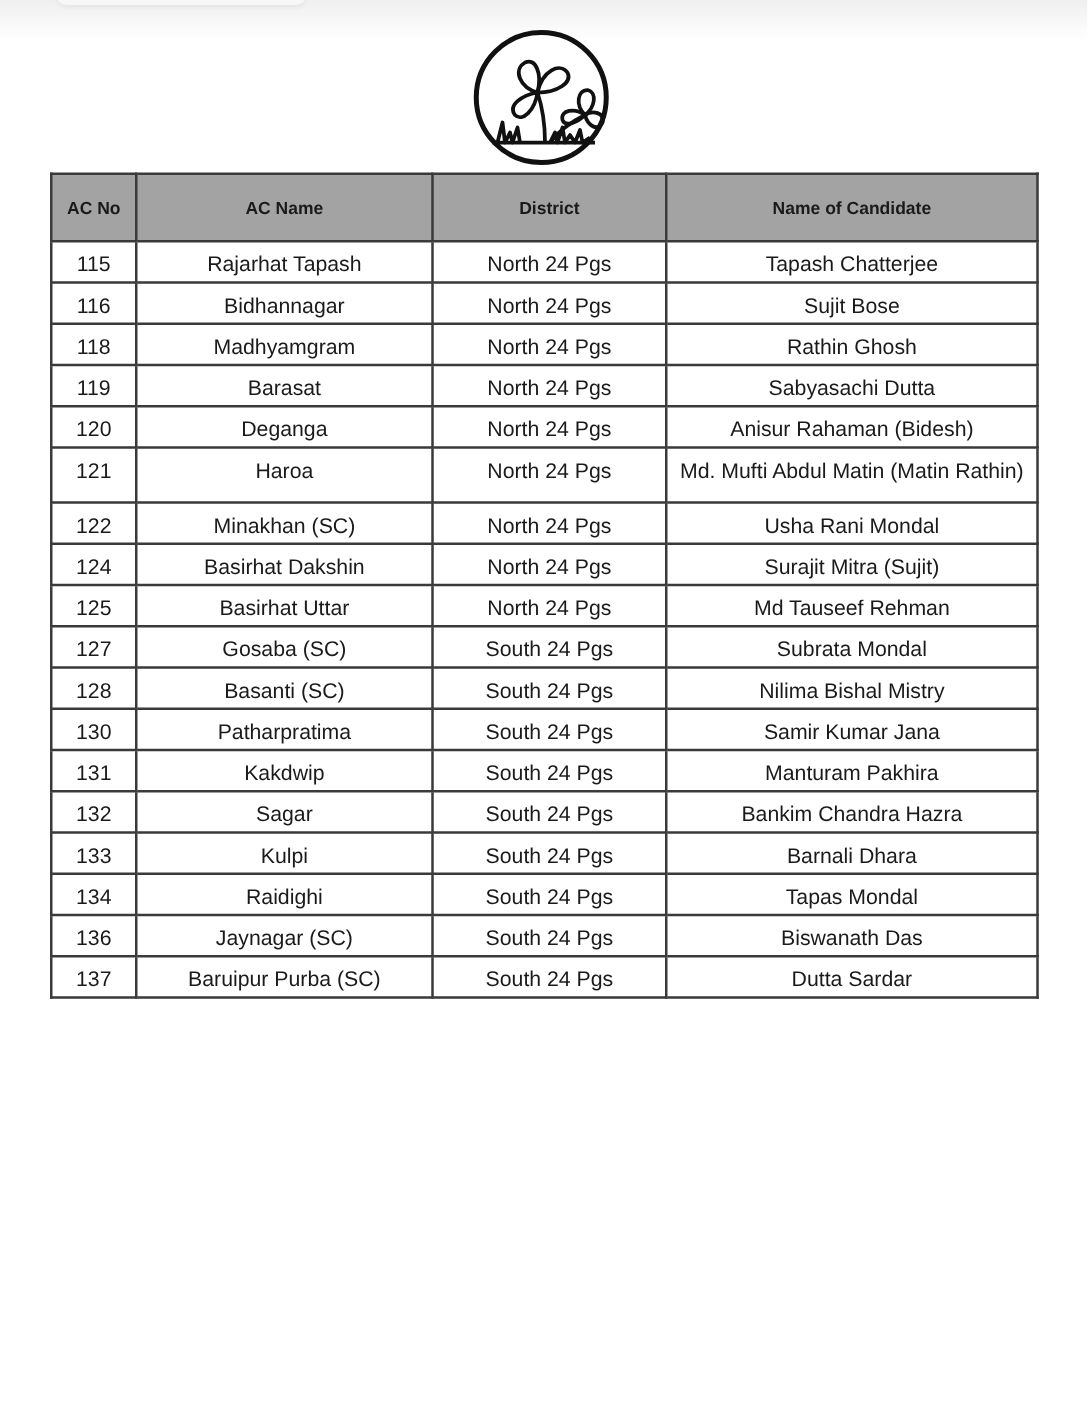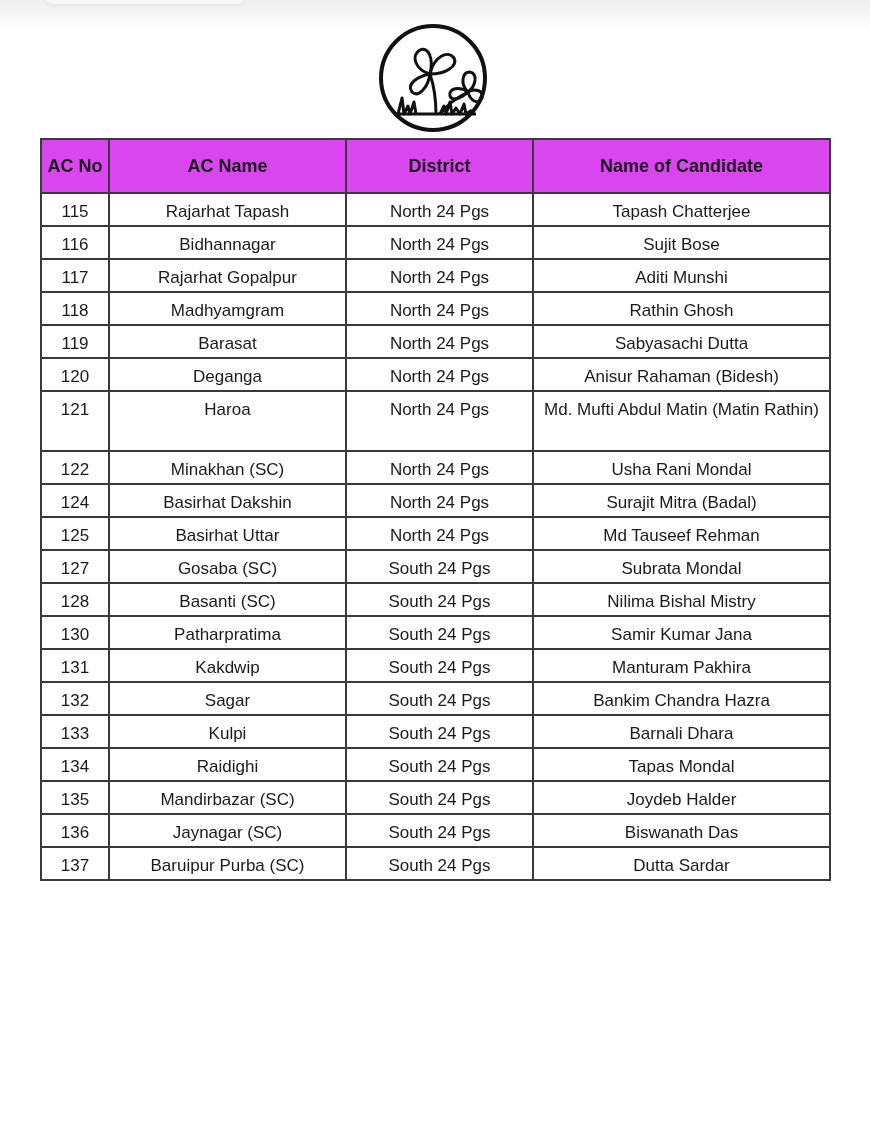--- a/index.html
+++ b/index.html
@@ -46,33 +46,33 @@
     }
     table.candidates th,
     table.candidates td {
       border: 2px solid #3a3a3a;
       text-align: center;
       vertical-align: top;
       padding: 0 4px;
       line-height: 24px;
     }
     table.candidates th {
-      background: #d946ef;
+      background: #a3a3a3;
       font-weight: bold;
       height: 52px;
       vertical-align: middle;
-      font-size: 18px;
+      font-size: 14px;
     }
     table.candidates td {
       height: 33px;
       padding-top: 6px;
       box-sizing: border-box;
     }
     table.candidates tr.tall td {
-      height: 60px;
+      height: 44px;
       padding-top: 6px;
     }
     col.c-no { width: 68px; }
     col.c-name { width: 237px; }
     col.c-dist { width: 187px; }
     col.c-cand { width: 297px; }
   </style>
 </head>
 <body>
 
@@ -127,26 +127,20 @@
         <td>North 24 Pgs</td>
         <td>Tapash Chatterjee</td>
       </tr>
       <tr>
         <td>116</td>
         <td>Bidhannagar</td>
         <td>North 24 Pgs</td>
         <td>Sujit Bose</td>
       </tr>
       <tr>
-        <td>117</td>
-        <td>Rajarhat Gopalpur</td>
-        <td>North 24 Pgs</td>
-        <td>Aditi Munshi</td>
-      </tr>
-      <tr>
         <td>118</td>
         <td>Madhyamgram</td>
         <td>North 24 Pgs</td>
         <td>Rathin Ghosh</td>
       </tr>
       <tr>
         <td>119</td>
         <td>Barasat</td>
         <td>North 24 Pgs</td>
         <td>Sabyasachi Dutta</td>
@@ -166,21 +160,21 @@
       <tr>
         <td>122</td>
         <td>Minakhan (SC)</td>
         <td>North 24 Pgs</td>
         <td>Usha Rani Mondal</td>
       </tr>
       <tr>
         <td>124</td>
         <td>Basirhat Dakshin</td>
         <td>North 24 Pgs</td>
-        <td>Surajit Mitra (Badal)</td>
+        <td>Surajit Mitra (Sujit)</td>
       </tr>
       <tr>
         <td>125</td>
         <td>Basirhat Uttar</td>
         <td>North 24 Pgs</td>
         <td>Md Tauseef Rehman</td>
       </tr>
       <tr>
         <td>127</td>
         <td>Gosaba (SC)</td>
@@ -217,26 +211,20 @@
         <td>South 24 Pgs</td>
         <td>Barnali Dhara</td>
       </tr>
       <tr>
         <td>134</td>
         <td>Raidighi</td>
         <td>South 24 Pgs</td>
         <td>Tapas Mondal</td>
       </tr>
       <tr>
-        <td>135</td>
-        <td>Mandirbazar (SC)</td>
-        <td>South 24 Pgs</td>
-        <td>Joydeb Halder</td>
-      </tr>
-      <tr>
         <td>136</td>
         <td>Jaynagar (SC)</td>
         <td>South 24 Pgs</td>
         <td>Biswanath Das</td>
       </tr>
       <tr>
         <td>137</td>
         <td>Baruipur Purba (SC)</td>
         <td>South 24 Pgs</td>
         <td>Dutta Sardar</td>

